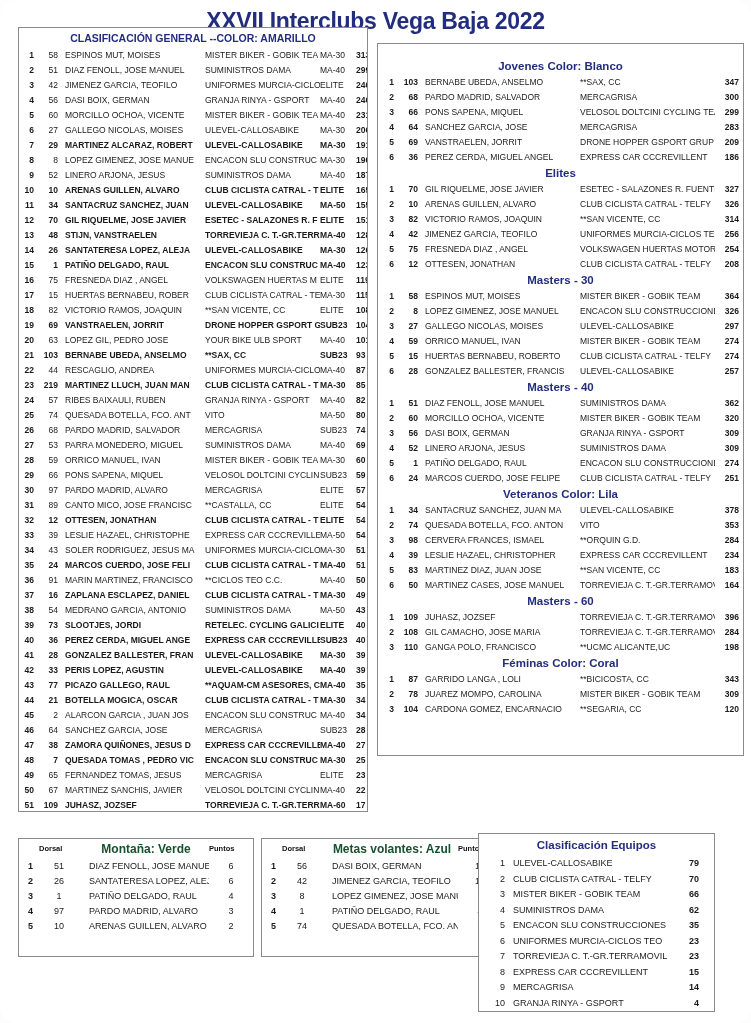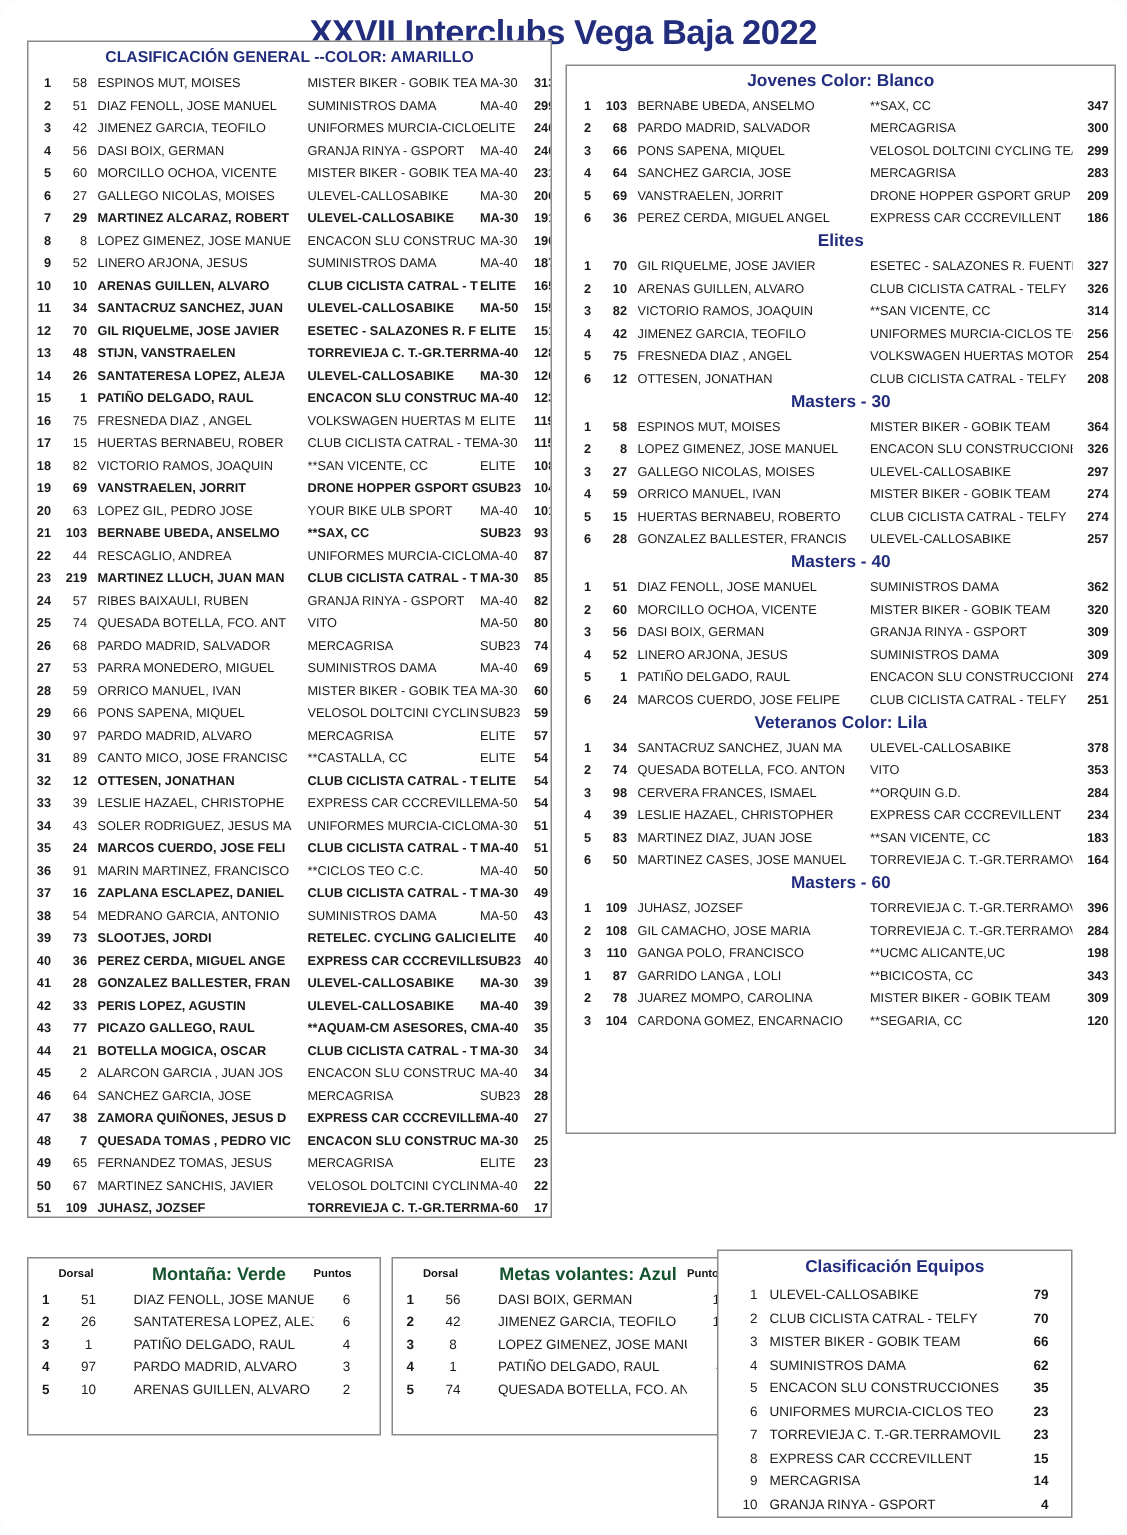--- a/index.html
+++ b/index.html
@@ -27,21 +27,21 @@
   .g-cat   { width:36px; flex:none; }
   .g-pts   { flex:1; text-align:right; font-weight:bold; padding-right:4px; }
   .g-row.bold .g-name, .g-row.bold .g-team, .g-row.bold .g-cat, .g-row.bold .g-dorsal { font-weight:bold; }
 
   .r-row { height:15px; line-height:15px; font-size:8.5px; }
   .r-rank  { width:16px; text-align:right; font-weight:bold; flex:none; }
   .r-dorsal{ width:24px; text-align:right; font-weight:bold; flex:none; }
   .r-name  { width:155px; margin-left:7px; overflow:hidden; flex:none; }
   .r-team  { flex:1; overflow:hidden; }
   .r-pts   { width:28px; text-align:right; font-weight:bold; padding-right:4px; flex:none; }
-  #right-box { padding-top:2px; }
+  #right-box { padding-top:14px; }
 
   .small-head { display:flex; height:20px; line-height:20px; }
   .small-head .col-label { font-size:7.5px; font-weight:bold; color:#111; text-align:left; }
   .small-head .spacer { width:20px; }
   .small-head .dorsal-label { width:44px; }
   .small-head .mini-title { flex:1; text-align:center; font-size:12px; font-weight:bold; color:#14532d; }
   .small-head .puntos-label { width:44px; }
 
   .m-row { height:15px; line-height:15px; font-size:9px; }
   .m-rank  { width:20px; padding-left:9px; font-weight:bold; flex:none; }
@@ -810,20 +810,21 @@
 
         <div class="row r-row">
           <span class="r-rank">3</span>
           <span class="r-dorsal">110</span>
           <span class="r-name">GANGA POLO, FRANCISCO</span>
           <span class="r-team">**UCMC ALICANTE,UC</span>
           <span class="r-pts">198</span>
         </div>
       </div>
 
+    <div class="r-sect-head">Féminas  Color: Coral</div>
     <div>
 
         <div class="row r-row">
           <span class="r-rank">1</span>
           <span class="r-dorsal">87</span>
           <span class="r-name">GARRIDO LANGA , LOLI</span>
           <span class="r-team">**BICICOSTA, CC</span>
           <span class="r-pts">343</span>
         </div>
 

